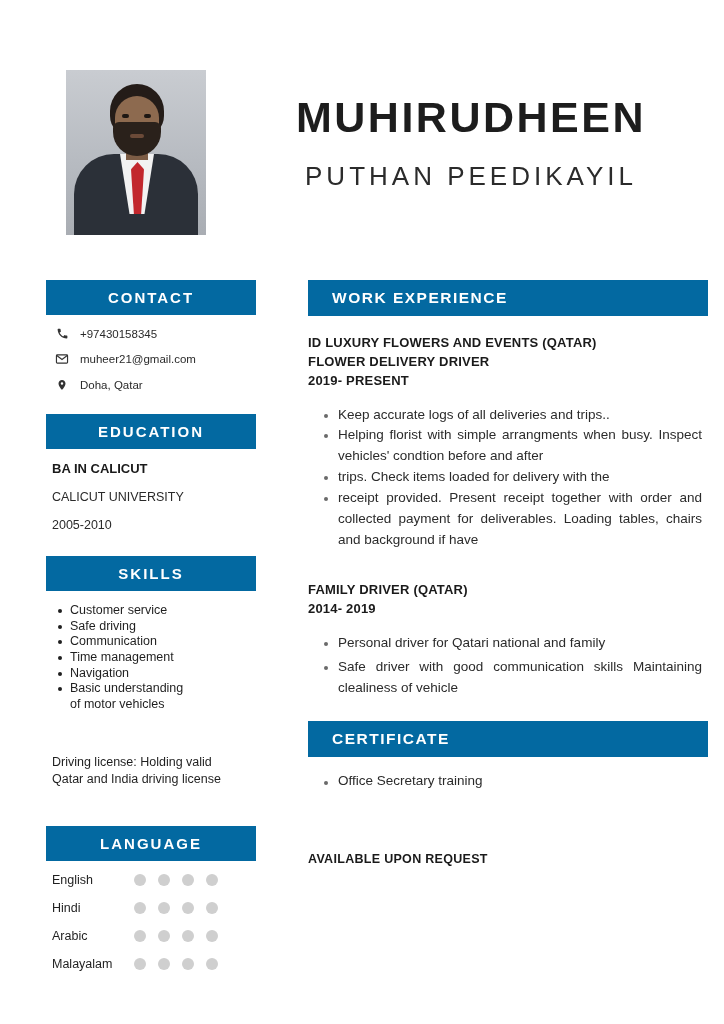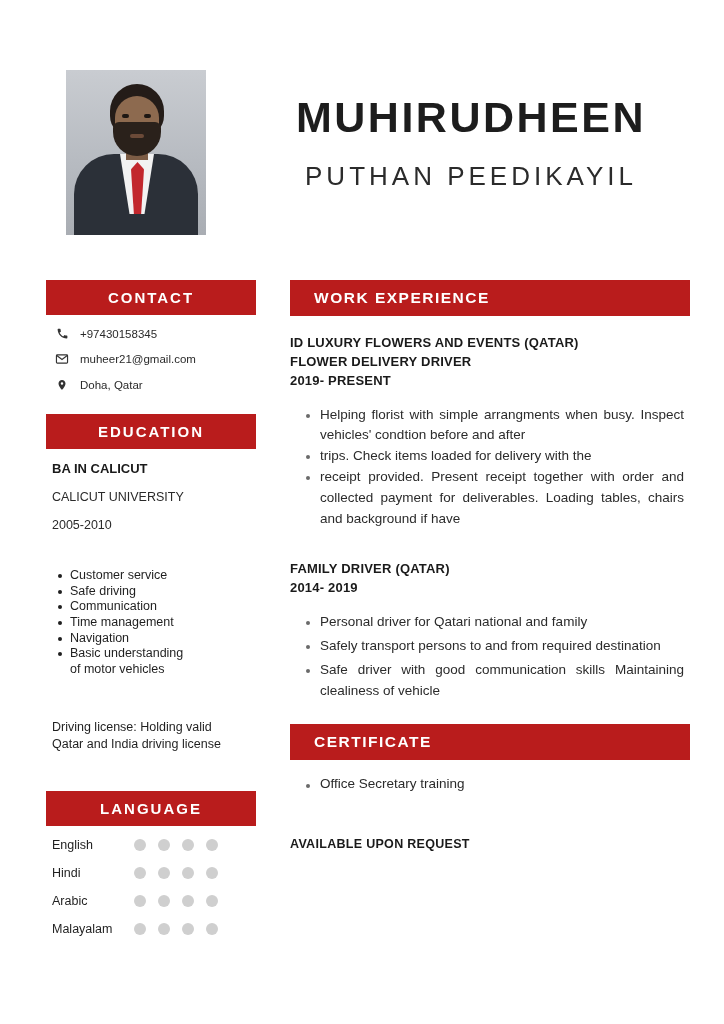--- a/index.html
+++ b/index.html
@@ -134,27 +134,27 @@
 
   
   .left-col {
     position: absolute;
     left: 38px;
     top: 280px;
     width: 226px;
   }
   .right-col {
     position: absolute;
-    left: 290px;
+    left: 308px;
     top: 280px;
     width: 394px;
   }
 
   .bar {
-    background: #b91c1c;
+    background: #0369a1;
     color: #ffffff;
     text-align: center;
     font-weight: 700;
     letter-spacing: 2px;
     padding: 9px 6px;
     font-size: 15px;
   }
   .bar.left { width: 198px; margin: 0 auto; }
   .bar.right {
     text-align: left;
@@ -292,21 +292,21 @@
   .cert-list li::before {
     content: "";
     position: absolute;
     left: -14px;
     top: 8px;
     width: 4px; height: 4px;
     background: #6a6a6a;
     border-radius: 50%;
   }
   .avail {
-    margin-top: 12px;
+    margin-top: 30px;
     font-size: 12.5px;
     font-weight: 700;
     color: #1a1a1a;
     letter-spacing: .3px;
   }
   .spacer-20 { height: 20px; }
   .spacer-28 { height: 28px; }
   .spacer-34 { height: 34px; }
 </style>
 </head>
@@ -372,20 +372,21 @@
     <div class="left-sec">
       <div class="bar left">EDUCATION</div>
       <div class="left-body">
         <div class="edu-degree">BA IN CALICUT</div>
         <div class="edu-line">CALICUT UNIVERSITY</div>
         <div class="edu-line">2005-2010</div>
       </div>
     </div>
 
     <div class="left-sec">
+      <div class="bar left">SKILLS</div>
       <div class="left-body">
         <ul class="plain">
           <li>Customer service</li>
           <li>Safe driving</li>
           <li>Communication</li>
           <li>Time management</li>
           <li>Navigation</li>
           <li>Basic understanding</li>
           <li class="nobullet">of motor vehicles</li>
         </ul>
@@ -449,31 +450,31 @@
   <div class="right-col">
 
     <div class="right-sec">
       <div class="bar right">WORK EXPERIENCE</div>
 
       <div class="job-title">ID LUXURY FLOWERS AND EVENTS (QATAR)</div>
       <div class="job-title" style="margin-top:0">FLOWER DELIVERY DRIVER</div>
       <div class="job-title" style="margin-top:0">2019- PRESENT</div>
 
       <ul class="duties">
+        <li>Keep accurate logs of all deliveries and trips..</li>
         <li>Helping florist with simple arrangments when busy. Inspect vehicles' condtion before and after</li>
         <li>trips. Check items loaded for delivery with the</li>
         <li>receipt provided. Present receipt together with order and collected payment for deliverables. Loading tables, chairs and background if have</li>
       </ul>
 
       <div class="job-title second">FAMILY DRIVER (QATAR)</div>
       <div class="job-title" style="margin-top:0">2014- 2019</div>
 
       <ul class="duties spaced">
         <li>Personal driver for Qatari national and family</li>
-        <li>Safely transport persons to and from required destination</li>
         <li>Safe driver with good communication skills Maintaining clealiness of vehicle</li>
       </ul>
     </div>
 
     <div class="spacer-20"></div>
 
     <div class="right-sec">
       <div class="bar right">CERTIFICATE</div>
       <ul class="cert-list">
         <li>Office Secretary training</li>

